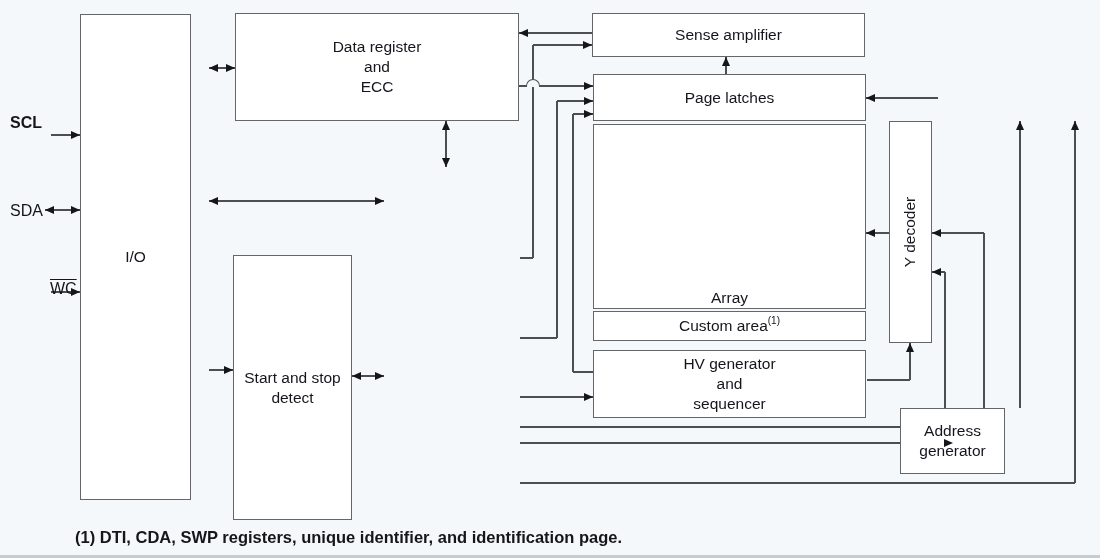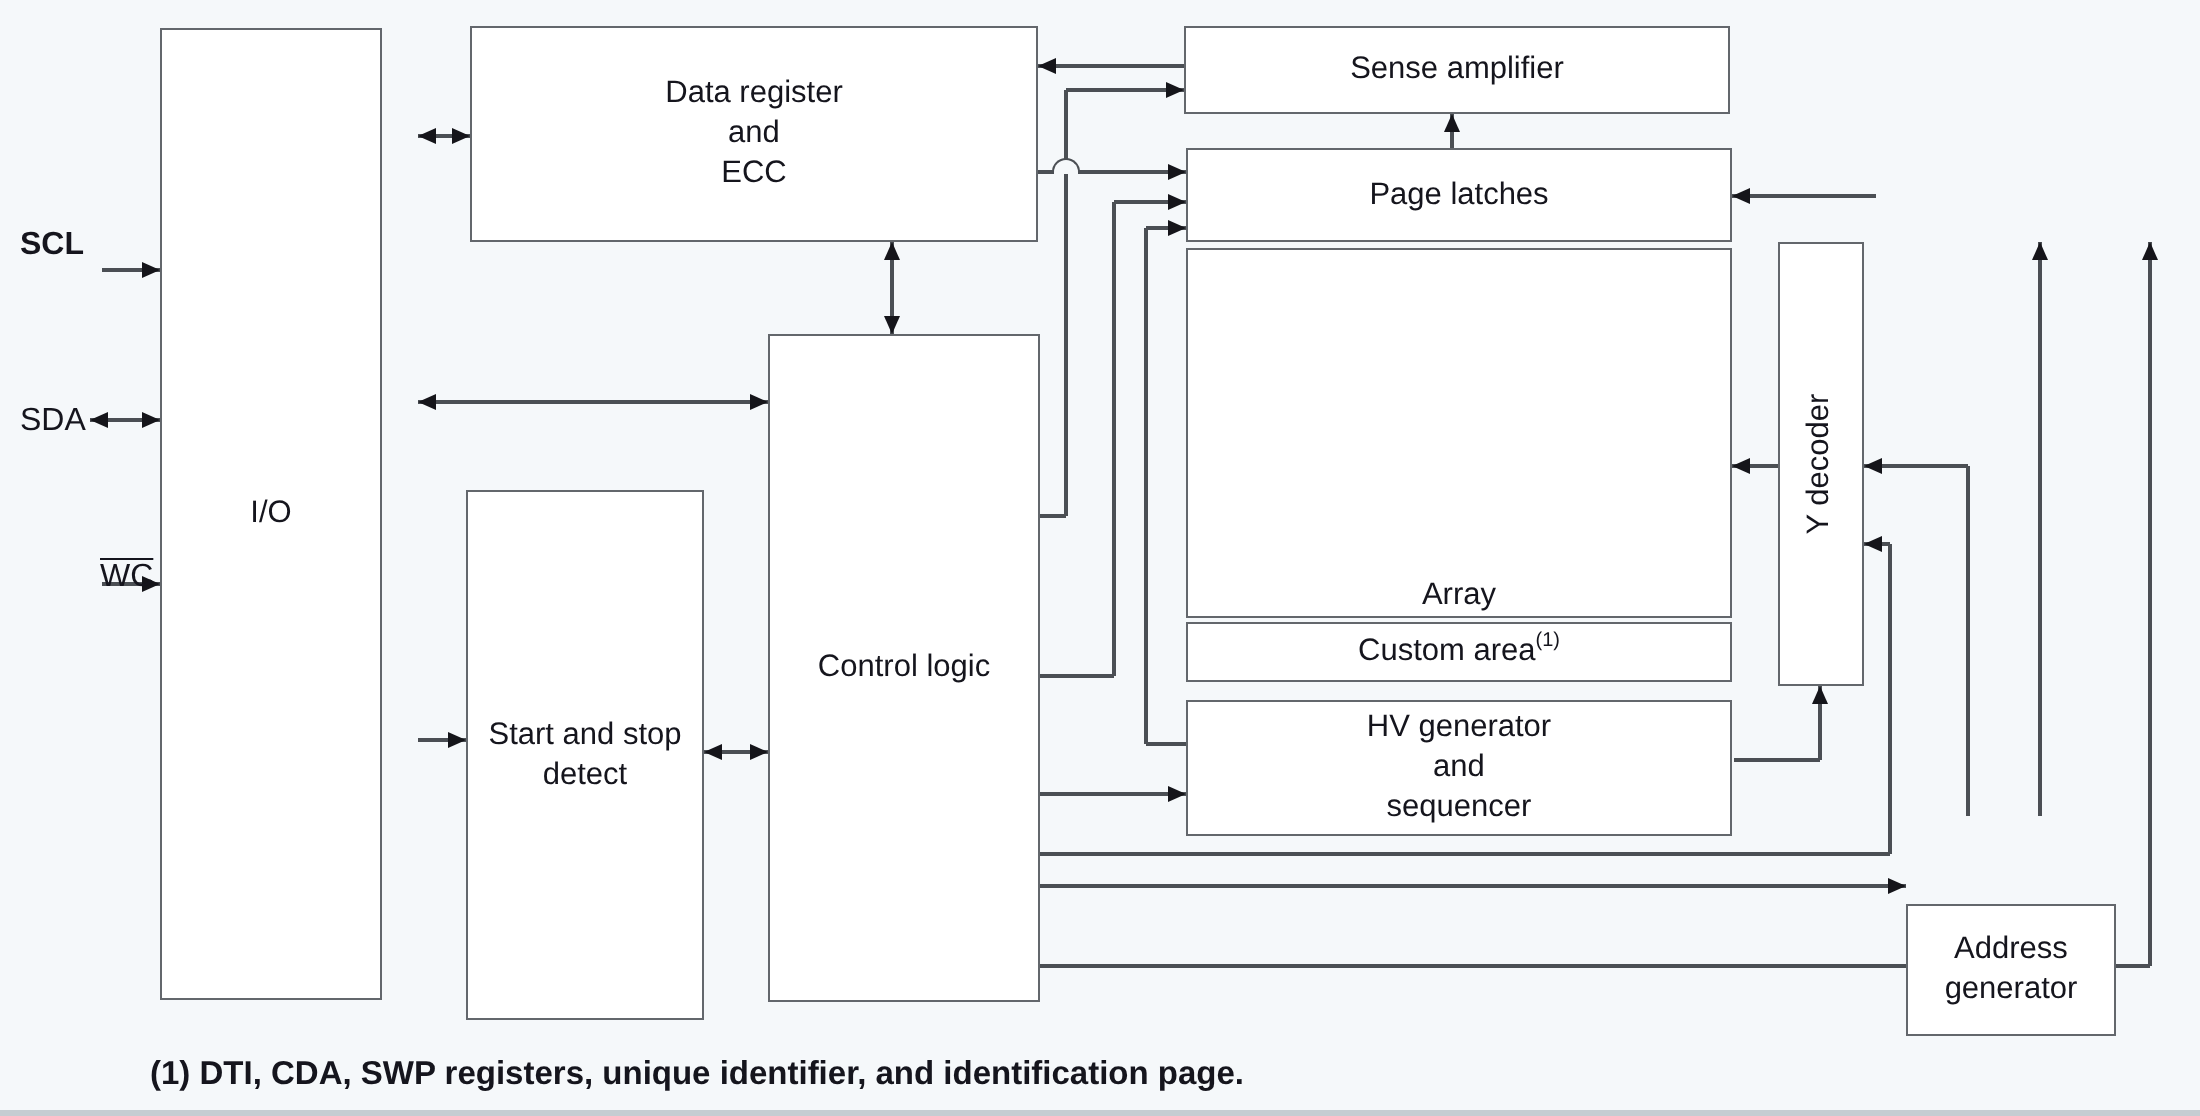--- a/index.html
+++ b/index.html
@@ -123,32 +123,27 @@
         <div><span>HV generator</span></div>
         <div><span>and</span></div>
         <div><span>sequencer</span></div>
       </div>
     </div>
     <div class="block vertical" style="left: 889px; top: 121px; width: 43px; height: 222px;">
       <div class="lines">
         <div><span>Y decoder</span></div>
       </div>
     </div>
-    <div class="block" style="left: 953px; top: 408px; width: 105px; height: 66px; margin-top: 44px;">
+    <div class="block" style="left: 900px; top: 408px; width: 105px; height: 66px;">
       <div class="lines">
         <div><span>Address</span></div>
         <div><span>generator</span></div>
       </div>
     </div>
-    <div class="block" style="left: 384px; top: 167px; width: 136px; height: 334px;">
-      <div class="lines">
-        <div><span>Control logic</span></div>
-      </div>
-    </div>
-    <div class="block" style="left: 233px; top: 245px; width: 119px; height: 265px;">
+    <div class="block" style="left: 233px; top: 255px; width: 119px; height: 265px;">
       <div class="lines">
         <div><span>Start and stop</span></div>
         <div><span>detect</span></div>
       </div>
     </div>
     <div class="arr a-right" style="left: 226px; top: 63.5px;"></div>
     <div class="arr a-left" style="left: 209px; top: 63.5px;"></div>
     <div class="arr a-left" style="left: 519px; top: 28.5px;"></div>
     <div class="arr a-right" style="left: 583px; top: 40.5px;"></div>
     <div class="arr a-right" style="left: 584px; top: 81.5px;"></div>

